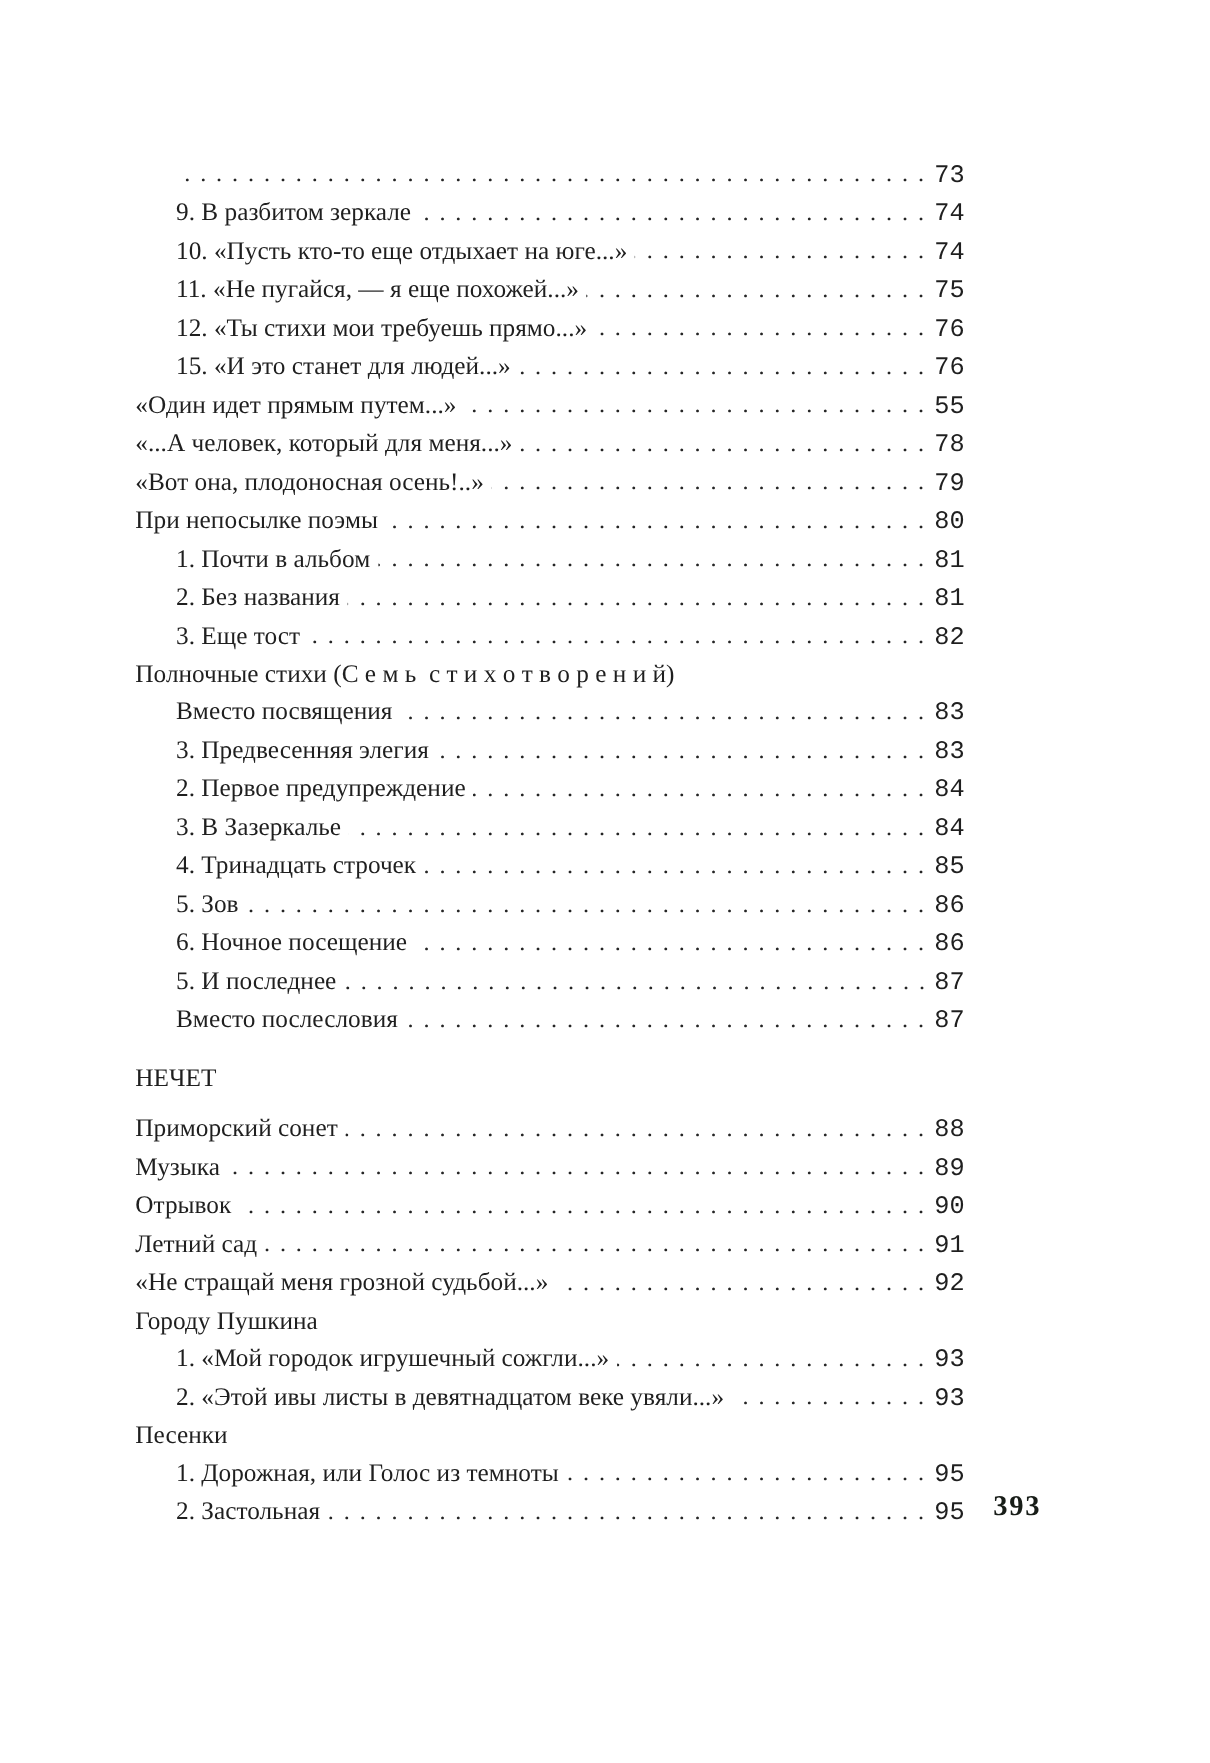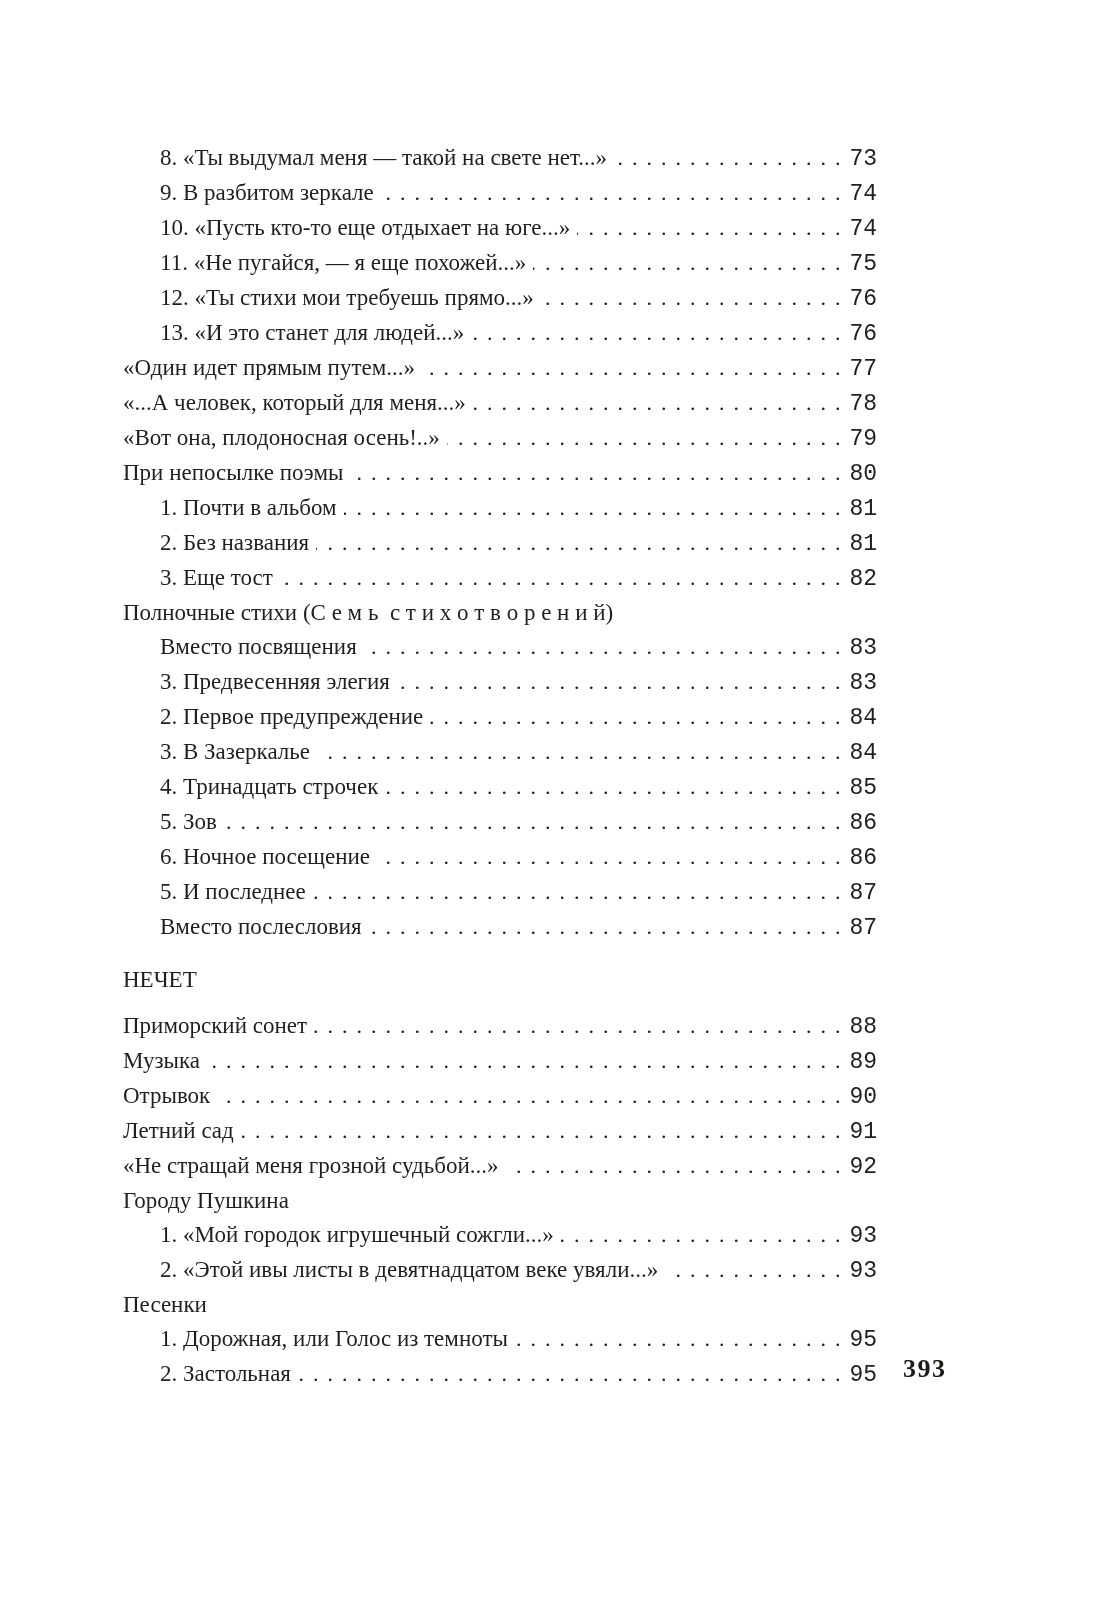--- a/index.html
+++ b/index.html
@@ -58,21 +58,20 @@
     letter-spacing: 1.5px;
     color: #181d18;
   }
 </style>
 </head>
 <body>
 
 <div class="toc">
   <div>
       <div class="toc-row indent">
-    <span class="toc-label">8. «Ты выдумал меня — такой на свете нет...»</span>
     <span class="toc-leader"></span>
     <span class="toc-page">73</span>
   </div>
       <div class="toc-row indent">
     <span class="toc-label">9. В разбитом зеркале</span>
     <span class="toc-leader"></span>
     <span class="toc-page">74</span>
   </div>
       <div class="toc-row indent">
     <span class="toc-label">10. «Пусть кто-то еще отдыхает на юге...»</span>
@@ -83,28 +82,28 @@
     <span class="toc-label">11. «Не пугайся, — я еще похожей...»</span>
     <span class="toc-leader"></span>
     <span class="toc-page">75</span>
   </div>
       <div class="toc-row indent">
     <span class="toc-label">12. «Ты стихи мои требуешь прямо...»</span>
     <span class="toc-leader"></span>
     <span class="toc-page">76</span>
   </div>
       <div class="toc-row indent">
-    <span class="toc-label">13. «И это станет для людей...»</span>
+    <span class="toc-label">15. «И это станет для людей...»</span>
     <span class="toc-leader"></span>
     <span class="toc-page">76</span>
   </div>
       <div class="toc-row">
     <span class="toc-label">«Один идет прямым путем...»</span>
     <span class="toc-leader"></span>
-    <span class="toc-page">77</span>
+    <span class="toc-page">55</span>
   </div>
       <div class="toc-row">
     <span class="toc-label">«...А человек, который для меня...»</span>
     <span class="toc-leader"></span>
     <span class="toc-page">78</span>
   </div>
       <div class="toc-row">
     <span class="toc-label">«Вот она, плодоносная осень!..»</span>
     <span class="toc-leader"></span>
     <span class="toc-page">79</span>

